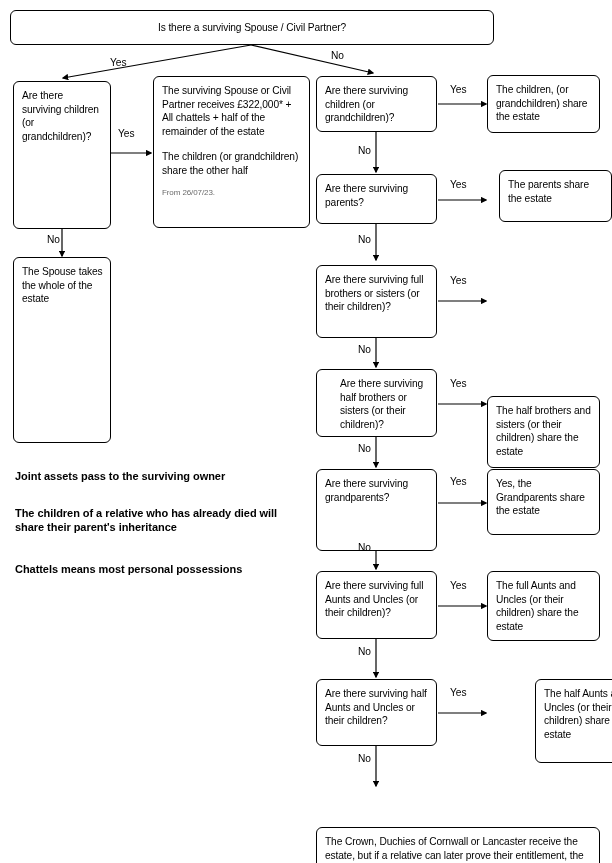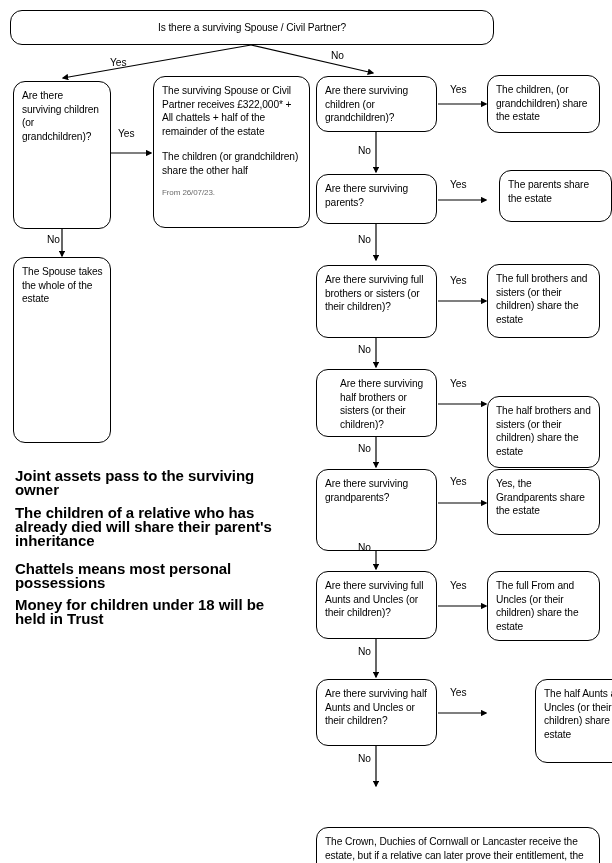--- a/index.html
+++ b/index.html
@@ -15,21 +15,21 @@
     position: relative;
     width: 612px;
     height: 863px;
     overflow: hidden;
     background: #ffffff;
   }
   .box {
     position: absolute;
     box-sizing: border-box;
     border: 1.3px solid #000000;
-    border-radius: 12px;
+    border-radius: 6px;
     background: #ffffff;
     font-size: 10.2px;
     line-height: 13.6px;
     padding: 7px 7px 6px 8px;
     color: #000;
     letter-spacing: -0.1px;
   }
   .box.center {
     display: flex;
     align-items: center;
@@ -51,21 +51,21 @@
   }
   .edge-label {
     position: absolute;
     font-size: 10.2px;
     line-height: 11px;
     color: #000;
     white-space: nowrap;
   }
   .note {
     position: absolute;
-    font-size: 15px;
+    font-size: 11px;
     line-height: 14px;
     font-weight: bold;
     color: #000;
     letter-spacing: -0.05px;
   }
   svg.wires {
     position: absolute;
     left: 0;
     top: 0;
     width: 612px;
@@ -149,23 +149,20 @@
   </div>
   <div class="box" style="left:487px; top:170px; width:113px; height:52px;margin-left:12px;">
     <p>The parents share the estate</p>
   </div>
   <div class="edge-label" style="left:450px; top:179px;">Yes</div>
   <div class="edge-label" style="left:358px; top:234px;">No</div>
 
   <div class="box" style="left:316px; top:265px; width:121px; height:73px;">
     <p>Are there surviving full brothers or sisters (or their children)?</p>
   </div>
-  <div class="box" style="left:487px; top:264px; width:113px; height:74px;">
-    <p>The full brothers and sisters (or their children) share the estate</p>
-  </div>
   <div class="edge-label" style="left:450px; top:275px;">Yes</div>
   <div class="edge-label" style="left:358px; top:344px;">No</div>
 
   <div class="box" style="left:316px; top:369px; width:121px; height:68px;padding-left:23px;">
     <p>Are there surviving half brothers or sisters (or their children)?</p>
   </div>
   <div class="box" style="left:487px; top:368px; width:113px; height:72px;margin-top:28px;">
     <p>The half brothers and sisters (or their children) share the estate</p>
   </div>
   <div class="edge-label" style="left:450px; top:378px;">Yes</div>
@@ -177,36 +174,35 @@
   <div class="box" style="left:487px; top:469px; width:113px; height:66px;">
     <p>Yes, the Grandparents share the estate</p>
   </div>
   <div class="edge-label" style="left:450px; top:476px;">Yes</div>
   <div class="edge-label" style="left:358px; top:542px;">No</div>
 
   <div class="box" style="left:316px; top:571px; width:121px; height:68px;">
     <p>Are there surviving full Aunts and Uncles (or their children)?</p>
   </div>
   <div class="box" style="left:487px; top:571px; width:113px; height:70px;">
-    <p>The full From and Uncles (or their children) share the estate</p>
+    <p>The full Aunts and Uncles (or their children) share the estate</p>
   </div>
   <div class="edge-label" style="left:450px; top:580px;">Yes</div>
   <div class="edge-label" style="left:358px; top:646px;">No</div>
 
   <div class="box" style="left:316px; top:679px; width:121px; height:67px;">
     <p>Are there surviving half Aunts and Uncles or their children?</p>
   </div>
   <div class="box" style="left:487px; top:679px; width:113px; height:84px;margin-left:48px;">
     <p>The half Aunts and Uncles (or their children) share the estate</p>
   </div>
   <div class="edge-label" style="left:450px; top:687px;">Yes</div>
   <div class="edge-label" style="left:358px; top:753px;">No</div>
 
   <div class="box" style="left:316px; top:787px; width:284px; height:65px;margin-top:40px;">
     <p>The Crown, Duchies of Cornwall or Lancaster receive the estate, but if a relative can later prove their entitlement, the estate will be distributed to them</p>
   </div>
 
   <div class="note" style="left:15px; top:469px; width:280px;">Joint assets pass to the surviving owner</div>
   <div class="note" style="left:15px; top:506px; width:288px;">The children of a relative who has already died will share their parent's inheritance</div>
   <div class="note" style="left:15px; top:562px; width:280px;">Chattels means most personal possessions</div>
-  <div class="note" style="left:15px; top:598px; width:280px;">Money for children under 18 will be held in Trust</div>
 
 </div>
 
 </body></html>

